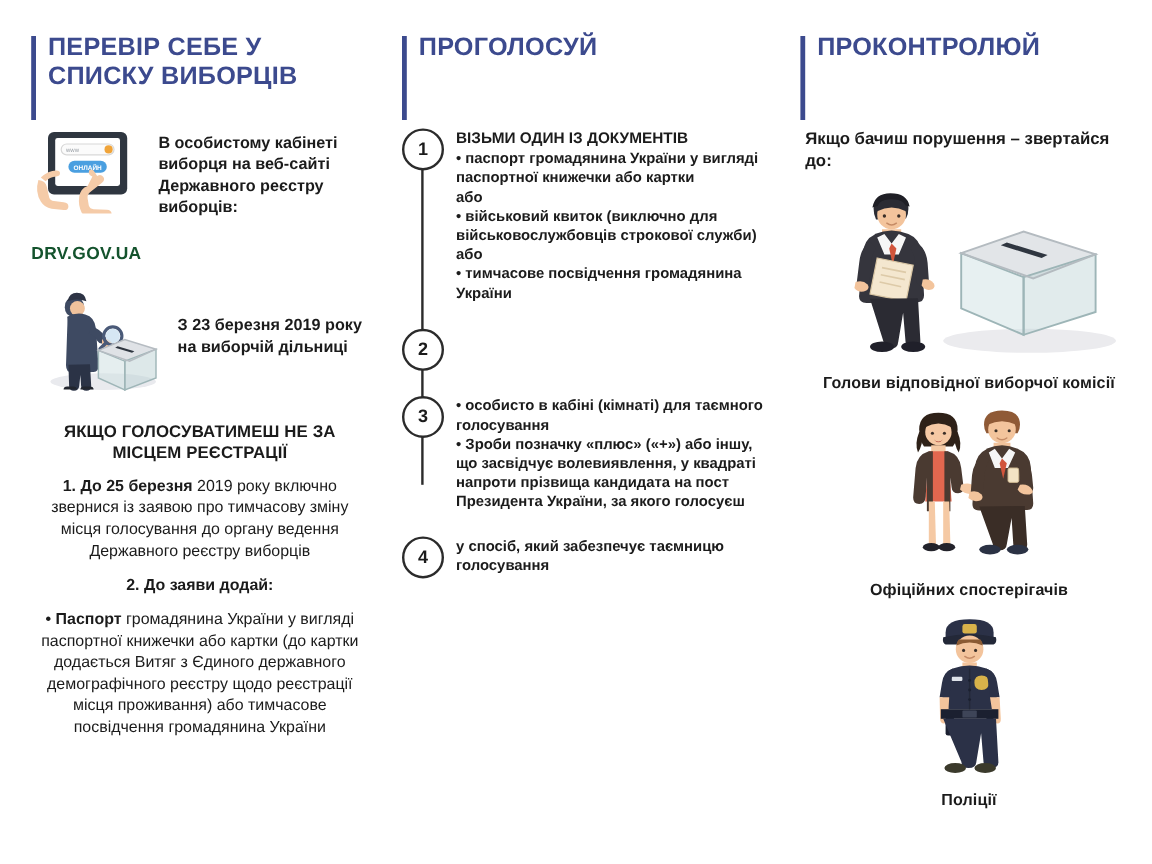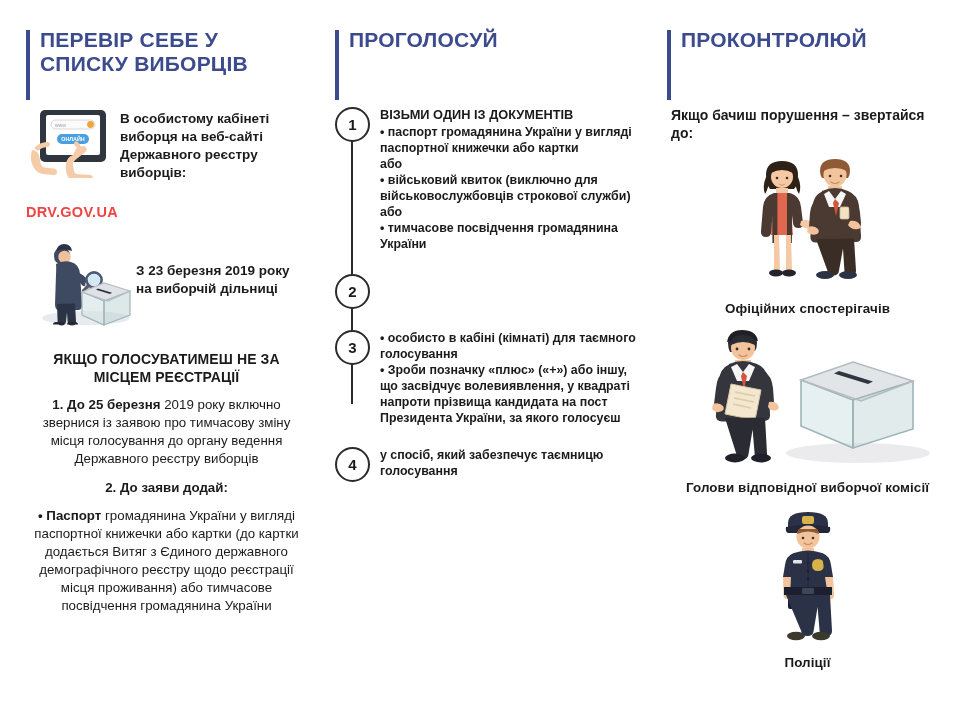--- a/index.html
+++ b/index.html
@@ -35,27 +35,27 @@
     margin:0;
     font-size:21px;
     line-height:1.16;
     letter-spacing:.2px;
     font-weight:bold;
     color:#3c4a8e;
     text-transform:uppercase;
   }
 
   
-  .blockrow{display:flex;align-items:flex-start;gap:2px;margin-top:6px;}
+  .blockrow{display:flex;align-items:flex-start;gap:14px;margin-top:6px;}
   .blockrow .art{flex:0 0 auto;}
   .blockrow .txt{
     font-size:13.5px;line-height:1.33;font-weight:bold;color:#1b1b1b;padding-top:4px;
   }
   .site{
-    font-size:14.5px;font-weight:bold;letter-spacing:.3px;margin-top:12px;color:#ef4444;
+    font-size:14.5px;font-weight:bold;letter-spacing:.3px;margin-top:12px;color:#14532d;
   }
   .sub-title{
     text-align:center;font-weight:bold;font-size:14px;line-height:1.3;
     margin:22px 0 10px 0;letter-spacing:.1px;
   }
   .para{font-size:13.3px;line-height:1.34;margin:0 0 11px 0;font-weight:bold;color:#1b1b1b;text-align:center;}
   .para .lite{font-weight:normal;}
 
   
   .datebar{
@@ -211,20 +211,61 @@
   </section>
 
   <section class="col col-3">
 
     <div class="heading">
       <h1>ПРОКОНТРОЛЮЙ</h1>
     </div>
 
     <div class="ask">Якщо бачиш порушення – звертайся до:</div>
 
+    <div class="figure">
+      <svg class="svg-center" width="270" height="160" viewBox="0 0 270 160" aria-hidden="true">
+        <ellipse cx="185" cy="135" rx="72" ry="10" fill="#ebebee"></ellipse>
+
+        <path d="M55 25 q0-12 14-12 q15 0 15 12 q0 5-2 8 l-25 1 q-2-4-2-9 z" fill="#2b2b33"></path>
+        <path d="M54 24 q2-12 15-12 q14 0 16 11 q-15-5-31 1 z" fill="#1f1f26"></path>
+        <circle cx="70" cy="30" r="12" fill="#f3c49c"></circle>
+        <path d="M58 27 q12-6 24 0 q1-10-12-10 q-13 0-12 10 z" fill="#2b2b33"></path>
+        <circle cx="64" cy="31" r="1.4" fill="#3a2f28"></circle>
+        <circle cx="76" cy="31" r="1.4" fill="#3a2f28"></circle>
+        <path d="M66 37 q4 3 8 0" stroke="#c58b66" stroke-width="1.2" fill="none" stroke-linecap="round"></path>
+        <path d="M62 42 h16 v7 h-16 z" fill="#f3c49c"></path>
+
+        <path d="M56 46 q14-6 28 0 q10 4 11 16 l2 34 q.6 7-6 7 l-42 .4 q-7 0-6-7 l3-34 q1-12 10-16 z" fill="#35353d"></path>
+
+        <path d="M64 46 l6 8 l6-8 l6 3 l-6 14 h-12 l-6-14 z" fill="#f6f6f6"></path>
+        <path d="M70 54 l4 4 l-3 14 l-3-14 z" fill="#d2553c"></path>
+
+        <path d="M52 52 q-8 6-9 18 l-2 16 q-.6 6 5 6 q5 0 5.6-6 l1.4-16 q.6-8 4-12 z" fill="#35353d"></path>
+        <path d="M90 52 q9 6 10 18 l1 14 q.4 6-5 6 q-5 0-5.4-6 l-1-14 q-.6-8-4-12 z" fill="#35353d"></path>
+        <path d="M40 86 q6-2 10 2 q2 3-1 5 q-6 3-10-2 z" fill="#f3c49c"></path>
+        <path d="M96 84 q6-1 9 3 q2 3-1 5 q-6 2-9-3 z" fill="#f3c49c"></path>
+
+        <path d="M58 66 l30 6 l-6 30 l-30-6 z" fill="#f4e7cf" stroke="#d9c6a4" stroke-width="1"></path>
+        <path d="M62 74 l20 4 M61 80 l20 4 M60 86 l18 4" stroke="#ddcaa8" stroke-width="1.4"></path>
+
+        <path d="M52 100 l40-.4 l2 36 q.2 6-6 6 q-6 0-6.4-6 l-2-24 l-4 24 q-.4 6-6.4 6 q-6 0-6-6 z" fill="#2b2b33"></path>
+        <ellipse cx="62" cy="140" rx="10" ry="4.4" fill="#20202a"></ellipse>
+        <ellipse cx="88" cy="140" rx="10" ry="4.4" fill="#20202a"></ellipse>
+
+        <path d="M128 62 l52-18 l60 19 l-52 20 z" fill="#e2e5e8"></path>
+        <path d="M128 62 l52 20 l0 48 l-52-22 z" fill="#cfe1e3" opacity=".5"></path>
+        <path d="M180 82 l60-19 l0 48 l-60 19 z" fill="#bdd3d5" opacity=".45"></path>
+        <path d="M128 62 l52 20 l0 48 l-52-22 z" fill="none" stroke="#9db5b7" stroke-width="1.6"></path>
+        <path d="M180 82 l60-19 l0 48 l-60 19 z" fill="none" stroke="#9db5b7" stroke-width="1.6"></path>
+        <path d="M128 62 l52-18 l60 19 l-52 20 z" fill="none" stroke="#b4bbc0" stroke-width="1.6"></path>
+        <path d="M166 53 l34 10.6 l-5 2.4 l-34-10.6 z" fill="#2f3640"></path>
+      </svg>
+      <div class="cap">Голови відповідної виборчої комісії</div>
+    </div>
+
     <div class="figure" style="margin-top:6px;">
       <svg class="svg-center" width="160" height="150" viewBox="0 0 160 150" aria-hidden="true">
 
         <path d="M38 26 q0-14 16-14 q16 0 16 14 q0 10-4 14 l-24 0 q-4-5-4-14 z" fill="#2e2118"></path>
         <circle cx="54" cy="28" r="11" fill="#f5c9a4"></circle>
         <path d="M43 24 q11-6 22 0 q1-11-11-11 q-12 0-11 11 z" fill="#2e2118"></path>
         <path d="M38 28 q-4 10-1 17 q4-6 4-16 z" fill="#2e2118"></path>
         <path d="M70 28 q4 10 1 17 q-4-6-4-16 z" fill="#2e2118"></path>
         <circle cx="49" cy="29" r="1.3" fill="#3a2f28"></circle>
         <circle cx="59" cy="29" r="1.3" fill="#3a2f28"></circle>
@@ -261,61 +302,20 @@
         <path d="M80 78 q6-2 10 2 q2 3-1 5 q-6 2-10-2 z" fill="#f3c49c"></path>
         <path d="M122 72 q7-1 10 4 q2 3-2 4 q-7 1-10-4 z" fill="#f3c49c"></path>
 
         <path d="M88 90 l38-.4 l2 32 q.2 5-5.6 5 q-6 0-6-5 l-1.4-22 l-4 22 q-.4 5-6 5 q-6 0-5.6-5 z" fill="#3a2d26"></path>
         <ellipse cx="97" cy="126" rx="9" ry="4" fill="#2b3244"></ellipse>
         <ellipse cx="120" cy="126" rx="9" ry="4" fill="#2b3244"></ellipse>
       </svg>
       <div class="cap">Офіційних спостерігачів</div>
     </div>
 
-    <div class="figure">
-      <svg class="svg-center" width="270" height="160" viewBox="0 0 270 160" aria-hidden="true">
-        <ellipse cx="185" cy="135" rx="72" ry="10" fill="#ebebee"></ellipse>
-
-        <path d="M55 25 q0-12 14-12 q15 0 15 12 q0 5-2 8 l-25 1 q-2-4-2-9 z" fill="#2b2b33"></path>
-        <path d="M54 24 q2-12 15-12 q14 0 16 11 q-15-5-31 1 z" fill="#1f1f26"></path>
-        <circle cx="70" cy="30" r="12" fill="#f3c49c"></circle>
-        <path d="M58 27 q12-6 24 0 q1-10-12-10 q-13 0-12 10 z" fill="#2b2b33"></path>
-        <circle cx="64" cy="31" r="1.4" fill="#3a2f28"></circle>
-        <circle cx="76" cy="31" r="1.4" fill="#3a2f28"></circle>
-        <path d="M66 37 q4 3 8 0" stroke="#c58b66" stroke-width="1.2" fill="none" stroke-linecap="round"></path>
-        <path d="M62 42 h16 v7 h-16 z" fill="#f3c49c"></path>
-
-        <path d="M56 46 q14-6 28 0 q10 4 11 16 l2 34 q.6 7-6 7 l-42 .4 q-7 0-6-7 l3-34 q1-12 10-16 z" fill="#35353d"></path>
-
-        <path d="M64 46 l6 8 l6-8 l6 3 l-6 14 h-12 l-6-14 z" fill="#f6f6f6"></path>
-        <path d="M70 54 l4 4 l-3 14 l-3-14 z" fill="#d2553c"></path>
-
-        <path d="M52 52 q-8 6-9 18 l-2 16 q-.6 6 5 6 q5 0 5.6-6 l1.4-16 q.6-8 4-12 z" fill="#35353d"></path>
-        <path d="M90 52 q9 6 10 18 l1 14 q.4 6-5 6 q-5 0-5.4-6 l-1-14 q-.6-8-4-12 z" fill="#35353d"></path>
-        <path d="M40 86 q6-2 10 2 q2 3-1 5 q-6 3-10-2 z" fill="#f3c49c"></path>
-        <path d="M96 84 q6-1 9 3 q2 3-1 5 q-6 2-9-3 z" fill="#f3c49c"></path>
-
-        <path d="M58 66 l30 6 l-6 30 l-30-6 z" fill="#f4e7cf" stroke="#d9c6a4" stroke-width="1"></path>
-        <path d="M62 74 l20 4 M61 80 l20 4 M60 86 l18 4" stroke="#ddcaa8" stroke-width="1.4"></path>
-
-        <path d="M52 100 l40-.4 l2 36 q.2 6-6 6 q-6 0-6.4-6 l-2-24 l-4 24 q-.4 6-6.4 6 q-6 0-6-6 z" fill="#2b2b33"></path>
-        <ellipse cx="62" cy="140" rx="10" ry="4.4" fill="#20202a"></ellipse>
-        <ellipse cx="88" cy="140" rx="10" ry="4.4" fill="#20202a"></ellipse>
-
-        <path d="M128 62 l52-18 l60 19 l-52 20 z" fill="#e2e5e8"></path>
-        <path d="M128 62 l52 20 l0 48 l-52-22 z" fill="#cfe1e3" opacity=".5"></path>
-        <path d="M180 82 l60-19 l0 48 l-60 19 z" fill="#bdd3d5" opacity=".45"></path>
-        <path d="M128 62 l52 20 l0 48 l-52-22 z" fill="none" stroke="#9db5b7" stroke-width="1.6"></path>
-        <path d="M180 82 l60-19 l0 48 l-60 19 z" fill="none" stroke="#9db5b7" stroke-width="1.6"></path>
-        <path d="M128 62 l52-18 l60 19 l-52 20 z" fill="none" stroke="#b4bbc0" stroke-width="1.6"></path>
-        <path d="M166 53 l34 10.6 l-5 2.4 l-34-10.6 z" fill="#2f3640"></path>
-      </svg>
-      <div class="cap">Голови відповідної виборчої комісії</div>
-    </div>
-
     <div class="figure" style="margin-top:8px;">
       <svg class="svg-center" width="96" height="150" viewBox="0 0 96 150" aria-hidden="true">
 
         <path d="M28 20 q0-11 20-11 q20 0 20 11 l0 5 l-40 0 z" fill="#2b3147"></path>
         <path d="M26 24 q22-5 44 0 q1 5-2 6 l-40 0 q-3-1-2-6 z" fill="#232838"></path>
         <rect x="42" y="13" width="12" height="8" rx="2" fill="#d8b24a"></rect>
 
         <circle cx="48" cy="34" r="11.5" fill="#f3c49c"></circle>
         <path d="M37 31 q11-5 22 0 q0-3-2-5 l-18 0 q-2 2-2 5 z" fill="#8a5a33"></path>
         <circle cx="43" cy="35" r="1.3" fill="#3a2f28"></circle>

